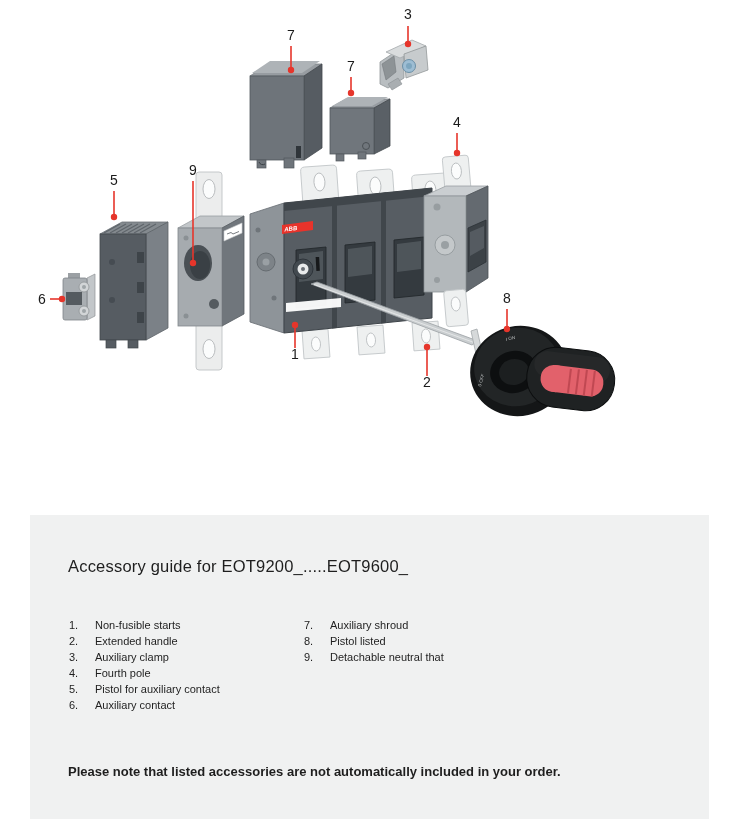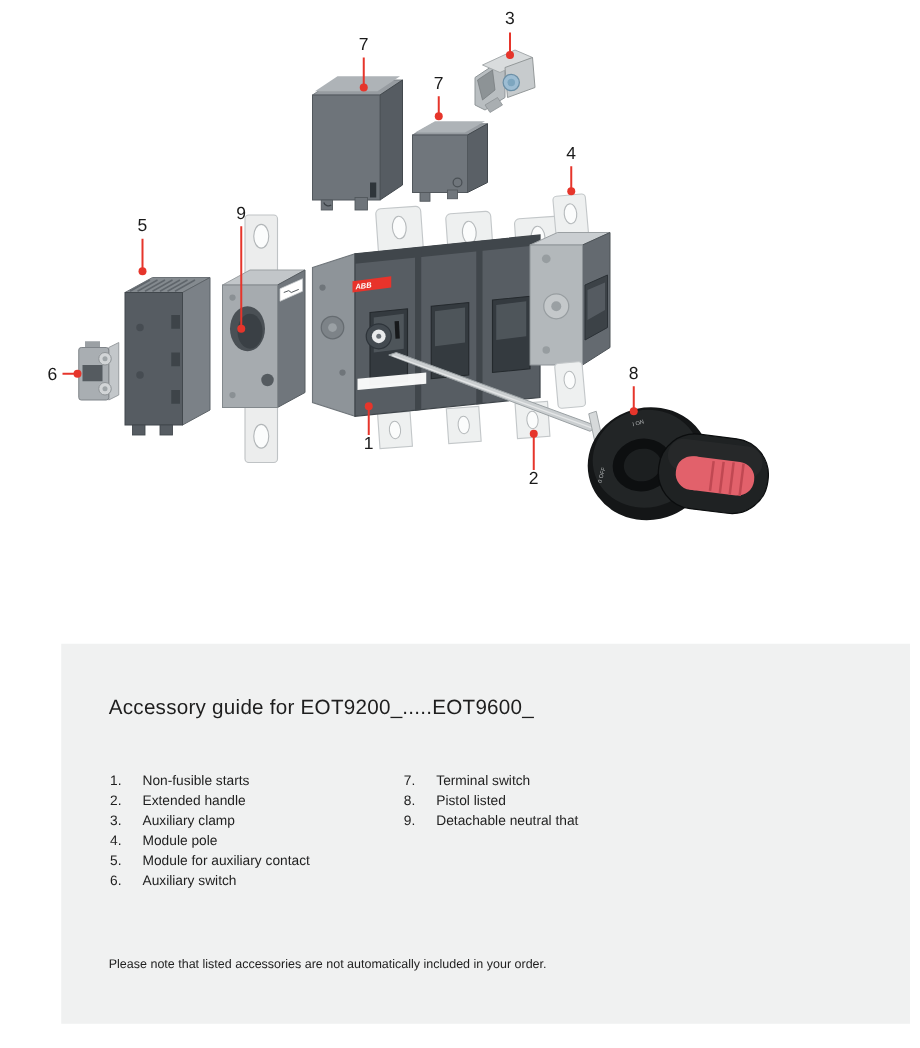--- a/index.html
+++ b/index.html
@@ -1,28 +1,28 @@
 <!DOCTYPE html>
 <html><head>
 <meta charset="utf-8">
 <style>
   html,body{margin:0;padding:0;}
   body{width:736px;height:838px;background:#ffffff;font-family:"Liberation Sans",sans-serif;}
   .page{position:relative;width:736px;height:838px;background:#ffffff;overflow:hidden;}
   .diagram{position:absolute;left:0;top:0;width:736px;height:515px;}
   .co-num{font-size:14px;fill:#1a1a1a;font-family:"Liberation Sans",sans-serif;}
-  .panel{position:absolute;left:49px;top:515px;width:679px;height:304px;background:#f0f1f1;}
+  .panel{position:absolute;left:30px;top:515px;width:679px;height:304px;background:#f0f1f1;}
   .panel-title{position:absolute;left:38px;top:42px;font-size:16.5px;color:#1e1e1e;letter-spacing:.2px;}
   .acc-list{position:absolute;top:102px;left:0;width:679px;font-size:11px;color:#1e1e1e;}
   .col{position:absolute;top:0;}
   .col1{left:39px;}
   .col2{left:274px;}
   .row{display:flex;height:16px;line-height:16px;}
   .row .num{width:26px;flex:0 0 26px;}
-  .notes{position:absolute;left:38px;top:251px;font-size:10px;line-height:11.5px;color:#1e1e1e;font-weight:400;}
+  .notes{position:absolute;left:38px;top:251px;font-size:13px;line-height:11.5px;color:#1e1e1e;font-weight:700;}
 </style>
 </head>
 <body>
 
 <div class="page">
 
   <svg class="diagram" viewBox="0 0 736 515">
 
     <g>
       <polygon points="250,76 268,64 322,64 304,76" fill="#979ca1" stroke="#7c8287" stroke-width="0.8"></polygon>
@@ -269,35 +269,35 @@
         <div class="row">
           <span class="num">2.</span>
           <span class="lbl">Extended handle</span>
         </div>
         <div class="row">
           <span class="num">3.</span>
           <span class="lbl">Auxiliary clamp</span>
         </div>
         <div class="row">
           <span class="num">4.</span>
-          <span class="lbl">Module pole</span>
+          <span class="lbl">Fourth pole</span>
         </div>
         <div class="row">
           <span class="num">5.</span>
-          <span class="lbl">Module for auxiliary contact</span>
+          <span class="lbl">Pistol for auxiliary contact</span>
         </div>
         <div class="row">
           <span class="num">6.</span>
-          <span class="lbl">Auxiliary switch</span>
+          <span class="lbl">Auxiliary contact</span>
         </div>
       </div>
       <div class="col col2">
         <div class="row">
           <span class="num">7.</span>
-          <span class="lbl">Terminal switch</span>
+          <span class="lbl">Auxiliary shroud</span>
         </div>
         <div class="row">
           <span class="num">8.</span>
           <span class="lbl">Pistol listed</span>
         </div>
         <div class="row">
           <span class="num">9.</span>
           <span class="lbl">Detachable neutral that</span>
         </div>
       </div>

